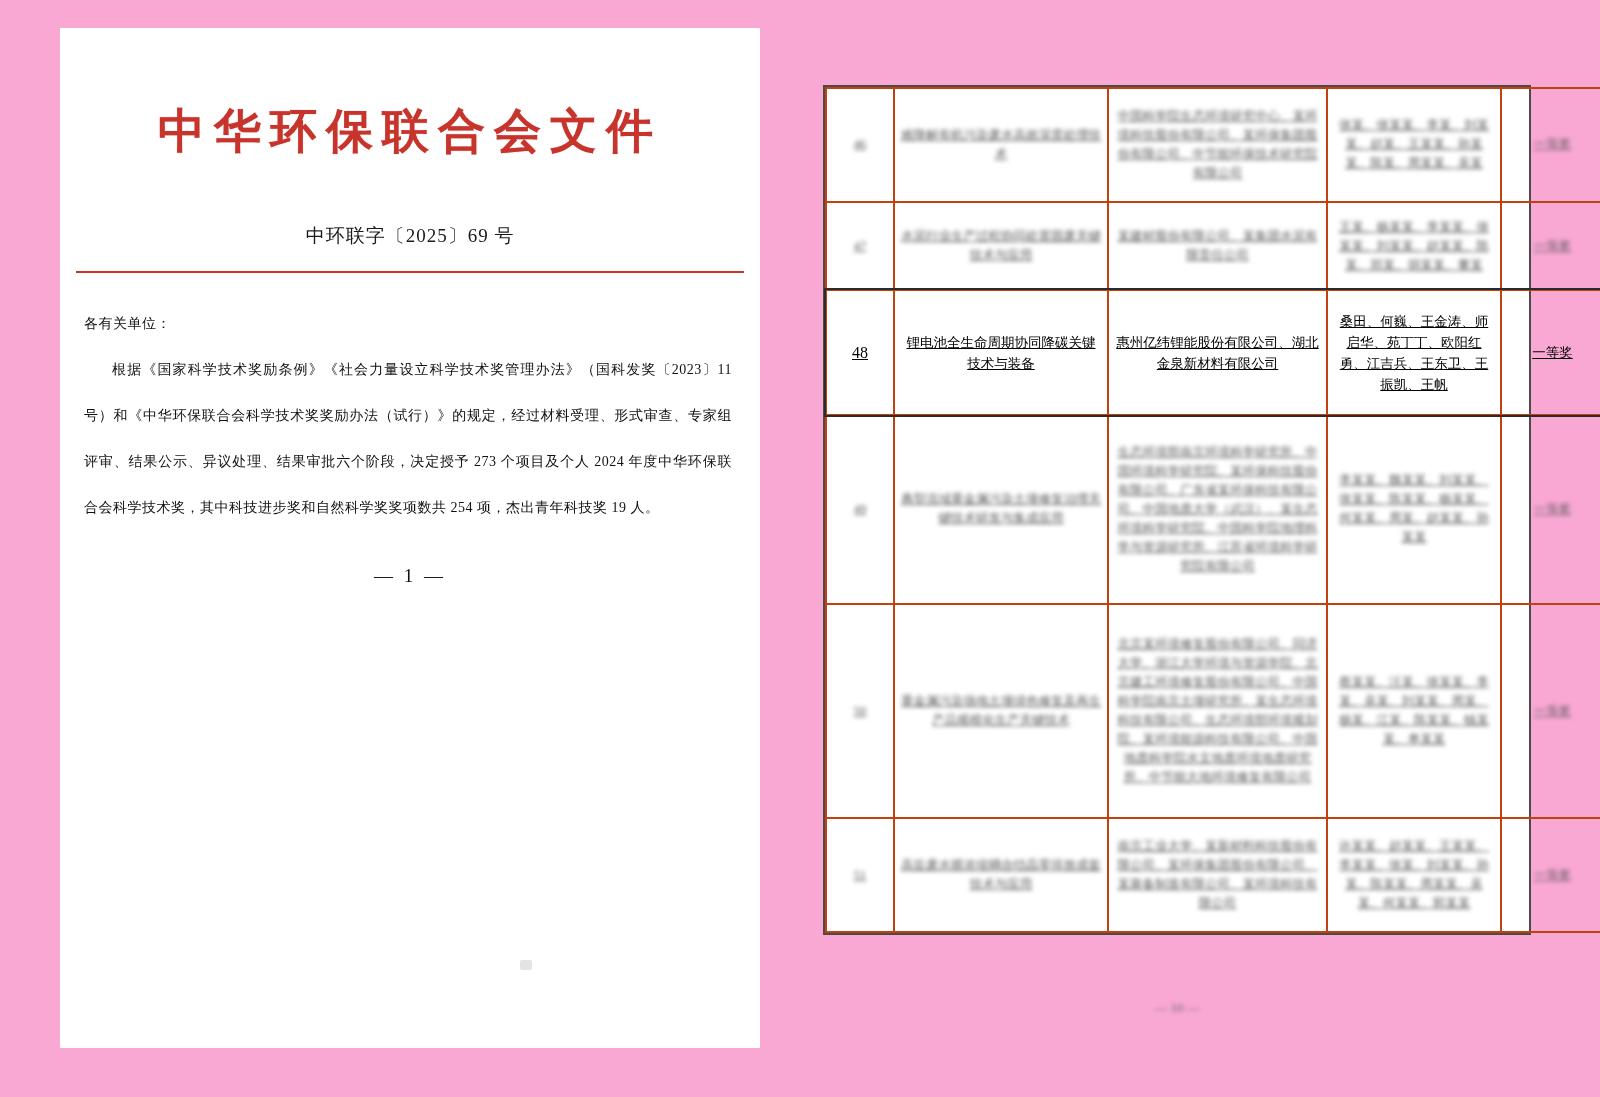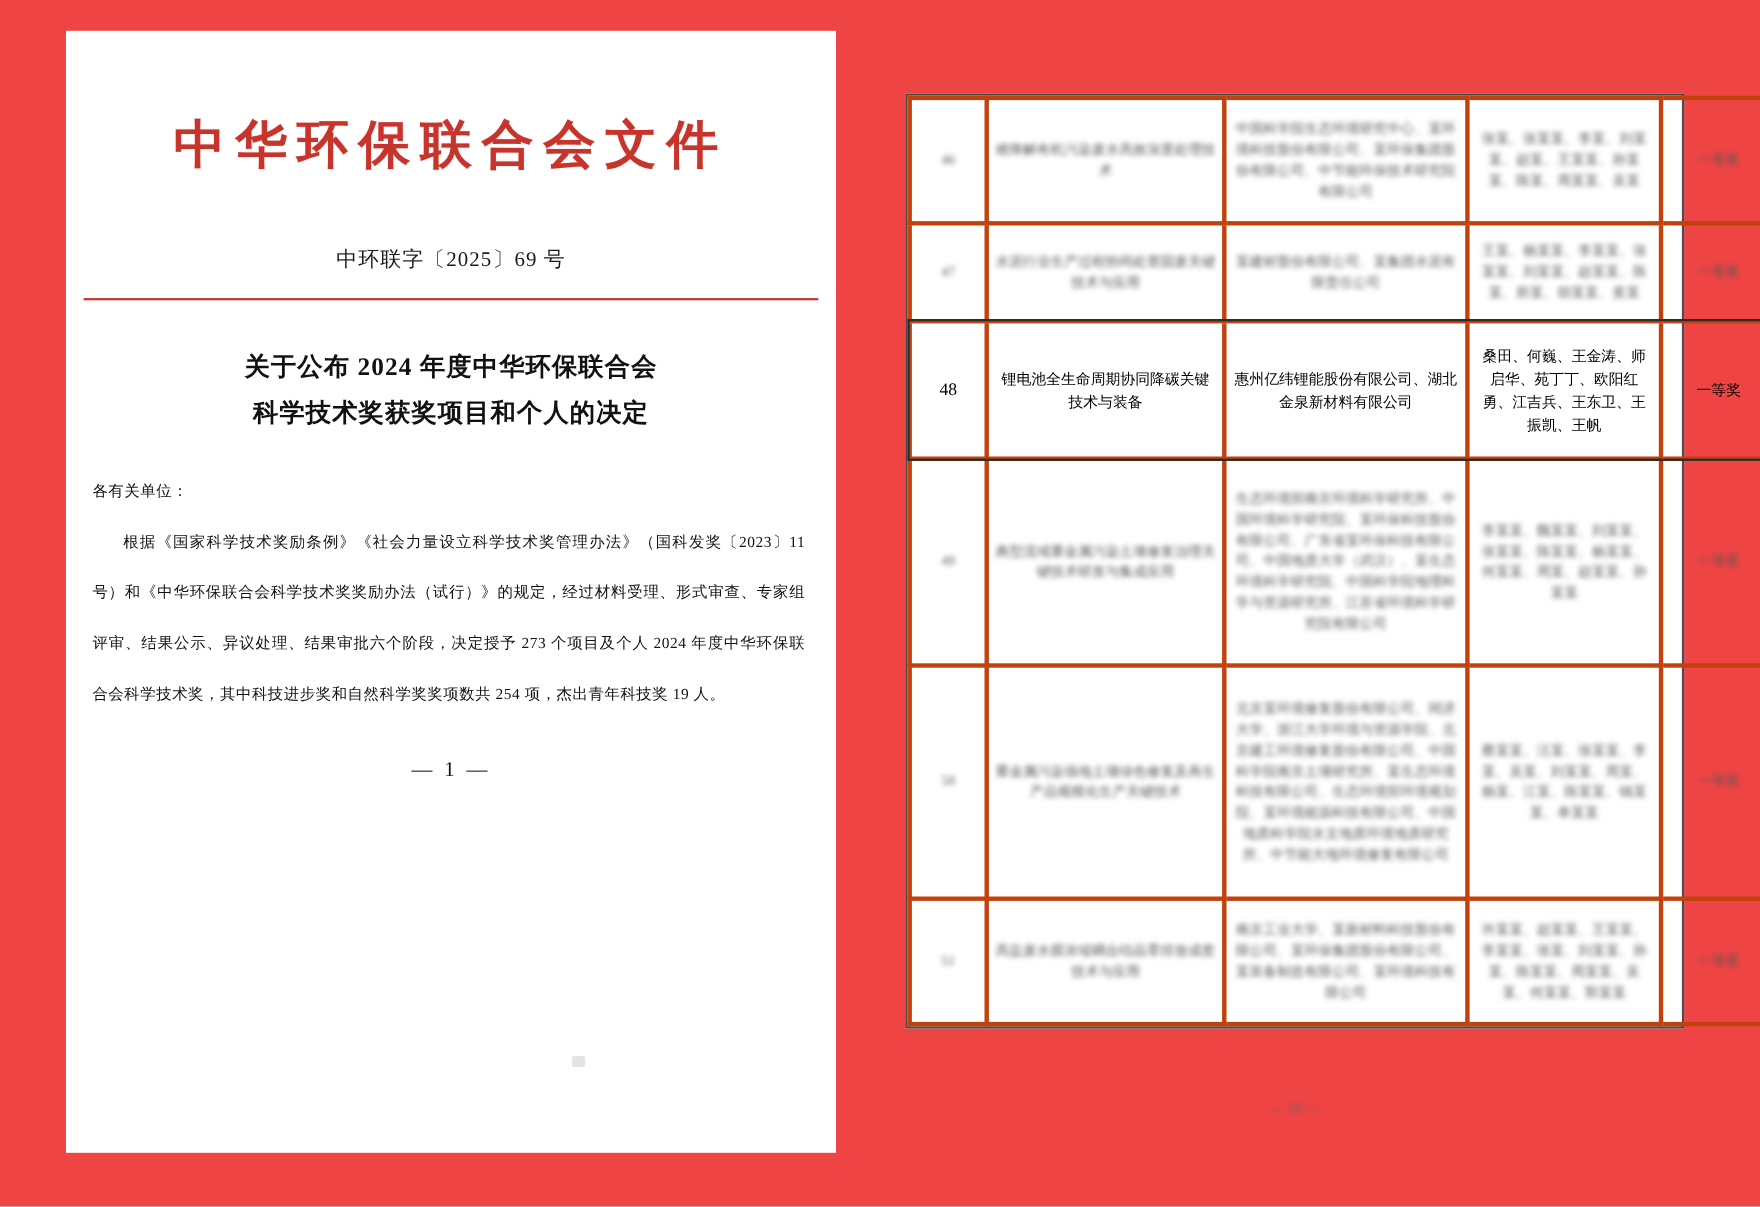--- a/index.html
+++ b/index.html
@@ -9,21 +9,21 @@
     width: 1600px;
     height: 1097px;
     overflow: hidden;
     font-family: "Liberation Serif", "DejaVu Serif", serif;
   }
 
   #page {
     position: relative;
     width: 1600px;
     height: 1097px;
-    background: #ef4444;
+    background: #f9a8d4;
   }
 
   
   #left-page {
     position: absolute;
     left: 60px;
     top: 28px;
     width: 700px;
     height: 1020px;
     background: #ffffff;
@@ -100,29 +100,30 @@
     box-sizing: border-box;
   }
 
   table.award-table {
     border-collapse: collapse;
     width: 100%;
     height: 100%;
     table-layout: fixed;
   }
   table.award-table td {
-    border: 4px solid #c2410c;
+    border: 2px solid #c2410c;
     vertical-align: middle;
     text-align: center;
     padding: 4px 6px;
     font-size: 12.5px;
     line-height: 19px;
     color: #1d1d1d;
     font-family: "Liberation Serif", "DejaVu Serif", serif;
     word-break: break-all;
+    text-decoration: underline;
   }
   td.c-idx   { width: 54px; }
   td.c-proj  { width: 200px; }
   td.c-unit  { width: 205px; }
   td.c-people{ width: 160px; }
   td.c-level { width: 89px; border-radius: 10px; }
 
   
   tr.blur td {
     filter: blur(2.3px);
@@ -175,24 +176,20 @@
 <div id="page">
 
   <div id="left-page">
 
     <div id="doc-title">中华环保联合会文件</div>
 
     <div id="doc-number">中环联字〔2025〕69 号</div>
 
     <div id="red-rule"></div>
 
-    <div id="subject">
-      <div>关于公布 2024 年度中华环保联合会</div>
-      <div>科学技术奖获奖项目和个人的决定</div>
-    </div>
 
     <div id="body">
       <p>各有关单位：</p>
       <p class="indent">根据《国家科学技术奖励条例》《社会力量设立科学技术奖管理办法》（国科发奖〔2023〕11 号）和《中华环保联合会科学技术奖奖励办法（试行）》的规定，经过材料受理、形式审查、专家组评审、结果公示、异议处理、结果审批六个阶段，决定授予 273 个项目及个人 2024 年度中华环保联合会科学技术奖，其中科技进步奖和自然科学奖奖项数共 254 项，杰出青年科技奖 19 人。</p>
     </div>
 
     <div id="page-num">— 1 —</div>
   </div>
 
   <div id="smudge"></div>

